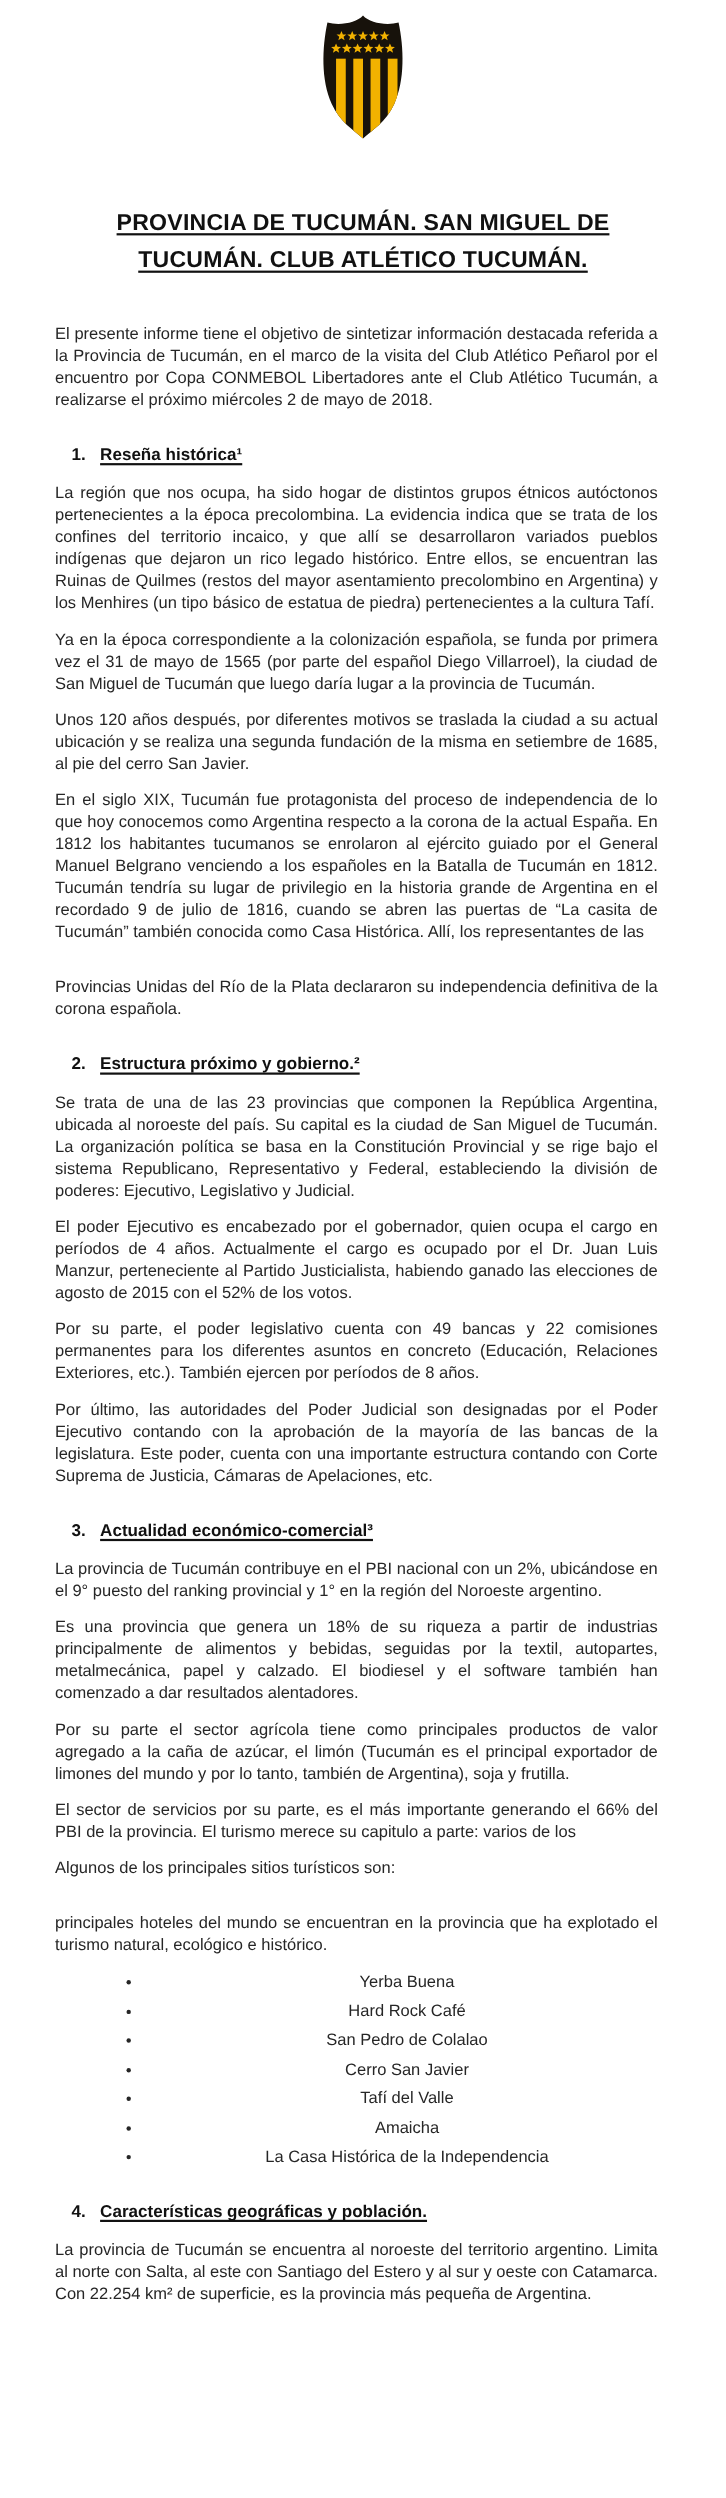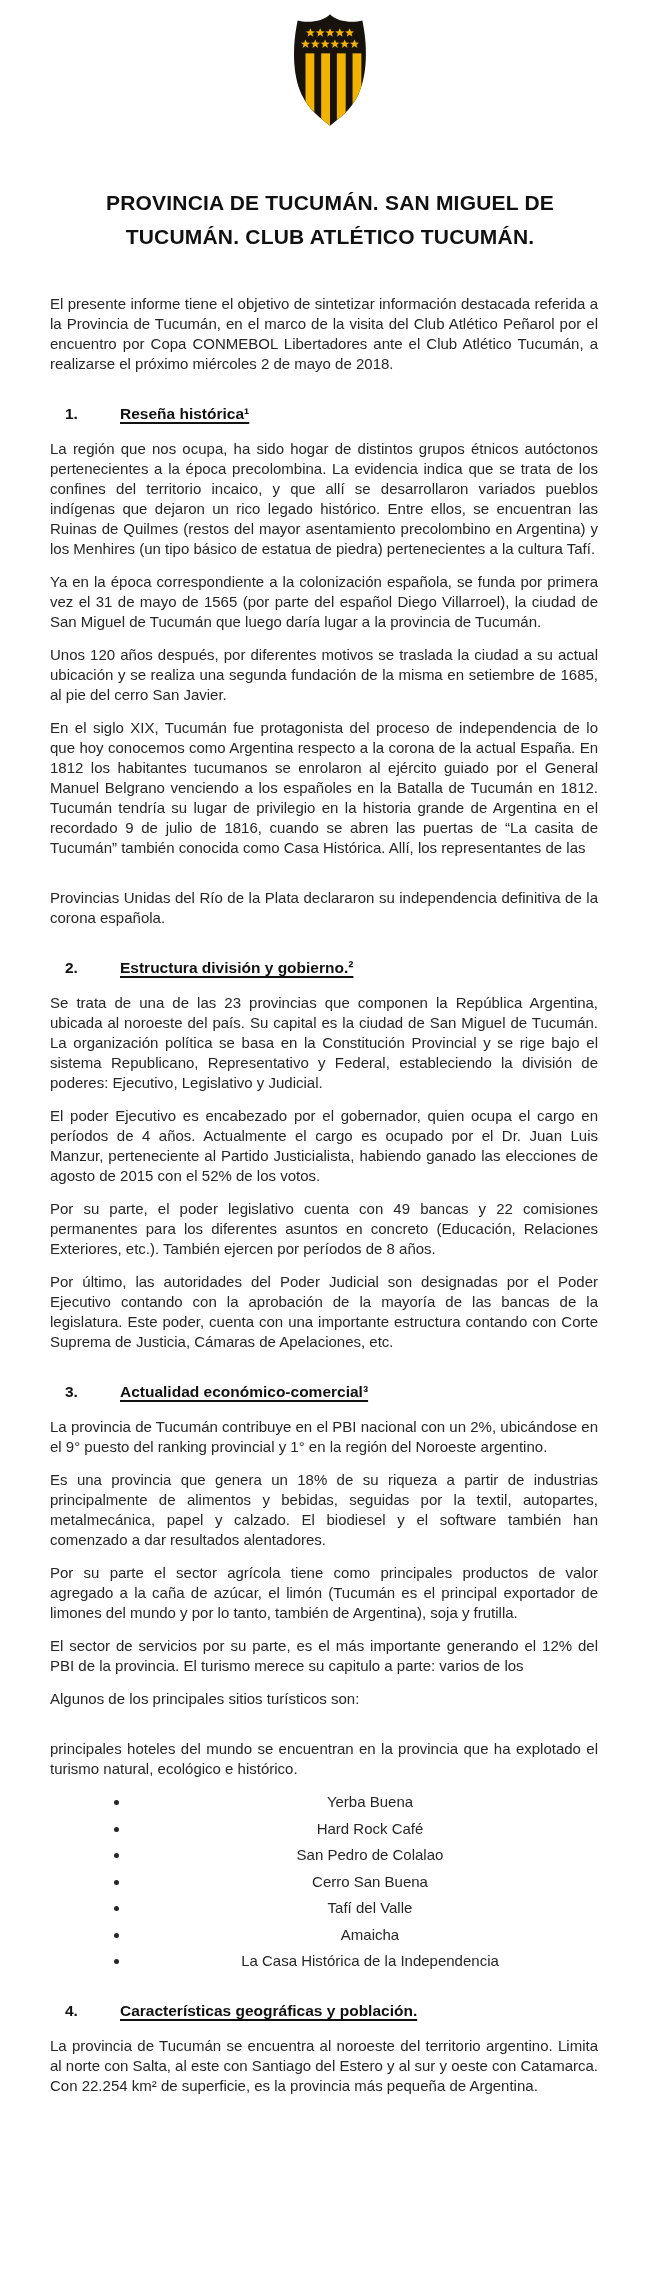--- a/index.html
+++ b/index.html
@@ -16,20 +16,21 @@
   .crest {
     display: block;
     margin: 2px auto 0 auto;
   }
   .doc-title {
     font-size: 21px;
     font-weight: bold;
     line-height: 34px;
     text-align: center;
     color: #111111;
+    text-decoration: underline;
     text-decoration-thickness: 2px;
     text-underline-offset: 3px;
     max-width: 470px;
     margin: 58px auto 40px auto;
     letter-spacing: 0.2px;
   }
   .para {
     font-size: 15px;
     line-height: 20px;
     text-align: justify;
@@ -44,21 +45,20 @@
     font-size: 15.5px;
     font-weight: bold;
     color: #111111;
     line-height: 20px;
   }
   .sec-h .num { min-width: 15px; }
   .sec-h .htxt {
     text-decoration: underline;
     text-decoration-thickness: 1.5px;
     text-underline-offset: 3px;
-    margin-left: 29px;
   }
   ul.sites {
     list-style: disc;
     margin: 2px 0 16px 0;
     padding-left: 80px;
     text-align: center;
   }
   ul.sites li {
     font-size: 15px;
     line-height: 20px;
@@ -109,42 +109,42 @@
     <span class="htxt">Reseña histórica¹</span>
   </div>
   <p class="para">La región que nos ocupa, ha sido hogar de distintos grupos étnicos autóctonos pertenecientes a la época precolombina. La evidencia indica que se trata de los confines del territorio incaico, y que allí se desarrollaron variados pueblos indígenas que dejaron un rico legado histórico. Entre ellos, se encuentran las Ruinas de Quilmes (restos del mayor asentamiento precolombino en Argentina) y los Menhires (un tipo básico de estatua de piedra) pertenecientes a la cultura Tafí.</p>
   <p class="para">Ya en la época correspondiente a la colonización española, se funda por primera vez el 31 de mayo de 1565 (por parte del español Diego Villarroel), la ciudad de San Miguel de Tucumán que luego daría lugar a la provincia de Tucumán.</p>
   <p class="para">Unos 120 años después, por diferentes motivos se traslada la ciudad a su actual ubicación y se realiza una segunda fundación de la misma en setiembre de 1685, al pie del cerro San Javier.</p>
   <p class="para">En el siglo XIX, Tucumán fue protagonista del proceso de independencia de lo que hoy conocemos como Argentina respecto a la corona de la actual España. En 1812 los habitantes tucumanos se enrolaron al ejército guiado por el General Manuel Belgrano venciendo a los españoles en la Batalla de Tucumán en 1812. Tucumán tendría su lugar de privilegio en la historia grande de Argentina en el recordado 9 de julio de 1816, cuando se abren las puertas de “La casita de Tucumán” también conocida como Casa Histórica. Allí, los representantes de las</p>
   <p class="para gap-before">Provincias Unidas del Río de la Plata declararon su independencia definitiva de la corona española.</p>
 
   <div class="sec-h">
     <span class="num">2.</span>
-    <span class="htxt">Estructura división y gobierno.²</span>
+    <span class="htxt">Estructura próximo y gobierno.²</span>
   </div>
   <p class="para">Se trata de una de las 23 provincias que componen la República Argentina, ubicada al noroeste del país. Su capital es la ciudad de San Miguel de Tucumán. La organización política se basa en la Constitución Provincial y se rige bajo el sistema Republicano, Representativo y Federal, estableciendo la división de poderes: Ejecutivo, Legislativo y Judicial.</p>
   <p class="para">El poder Ejecutivo es encabezado por el gobernador, quien ocupa el cargo en períodos de 4 años. Actualmente el cargo es ocupado por el Dr. Juan Luis Manzur, perteneciente al Partido Justicialista, habiendo ganado las elecciones de agosto de 2015 con el 52% de los votos.</p>
   <p class="para">Por su parte, el poder legislativo cuenta con 49 bancas y 22 comisiones permanentes para los diferentes asuntos en concreto (Educación, Relaciones Exteriores, etc.). También ejercen por períodos de 8 años.</p>
   <p class="para">Por último, las autoridades del Poder Judicial son designadas por el Poder Ejecutivo contando con la aprobación de la mayoría de las bancas de la legislatura. Este poder, cuenta con una importante estructura contando con Corte Suprema de Justicia, Cámaras de Apelaciones, etc.</p>
 
   <div class="sec-h">
     <span class="num">3.</span>
     <span class="htxt">Actualidad económico-comercial³</span>
   </div>
   <p class="para">La provincia de Tucumán contribuye en el PBI nacional con un 2%, ubicándose en el 9° puesto del ranking provincial y 1° en la región del Noroeste argentino.</p>
   <p class="para">Es una provincia que genera un 18% de su riqueza a partir de industrias principalmente de alimentos y bebidas, seguidas por la textil, autopartes, metalmecánica, papel y calzado. El biodiesel y el software también han comenzado a dar resultados alentadores.</p>
   <p class="para">Por su parte el sector agrícola tiene como principales productos de valor agregado a la caña de azúcar, el limón (Tucumán es el principal exportador de limones del mundo y por lo tanto, también de Argentina), soja y frutilla.</p>
-  <p class="para">El sector de servicios por su parte, es el más importante generando el 12% del PBI de la provincia. El turismo merece su capitulo a parte: varios de los</p>
+  <p class="para">El sector de servicios por su parte, es el más importante generando el 66% del PBI de la provincia. El turismo merece su capitulo a parte: varios de los</p>
   <p class="para">Algunos de los principales sitios turísticos son:</p>
   <p class="para gap-before">principales hoteles del mundo se encuentran en la provincia que ha explotado el turismo natural, ecológico e histórico.</p>
   <ul class="sites">
     <li>Yerba Buena</li>
     <li>Hard Rock Café</li>
     <li>San Pedro de Colalao</li>
-    <li>Cerro San Buena</li>
+    <li>Cerro San Javier</li>
     <li>Tafí del Valle</li>
     <li>Amaicha</li>
     <li>La Casa Histórica de la Independencia</li>
   </ul>
 
   <div class="sec-h">
     <span class="num">4.</span>
     <span class="htxt">Características geográficas y población.</span>
   </div>
   <p class="para">La provincia de Tucumán se encuentra al noroeste del territorio argentino. Limita al norte con Salta, al este con Santiago del Estero y al sur y oeste con Catamarca. Con 22.254 km² de superficie, es la provincia más pequeña de Argentina.</p>

